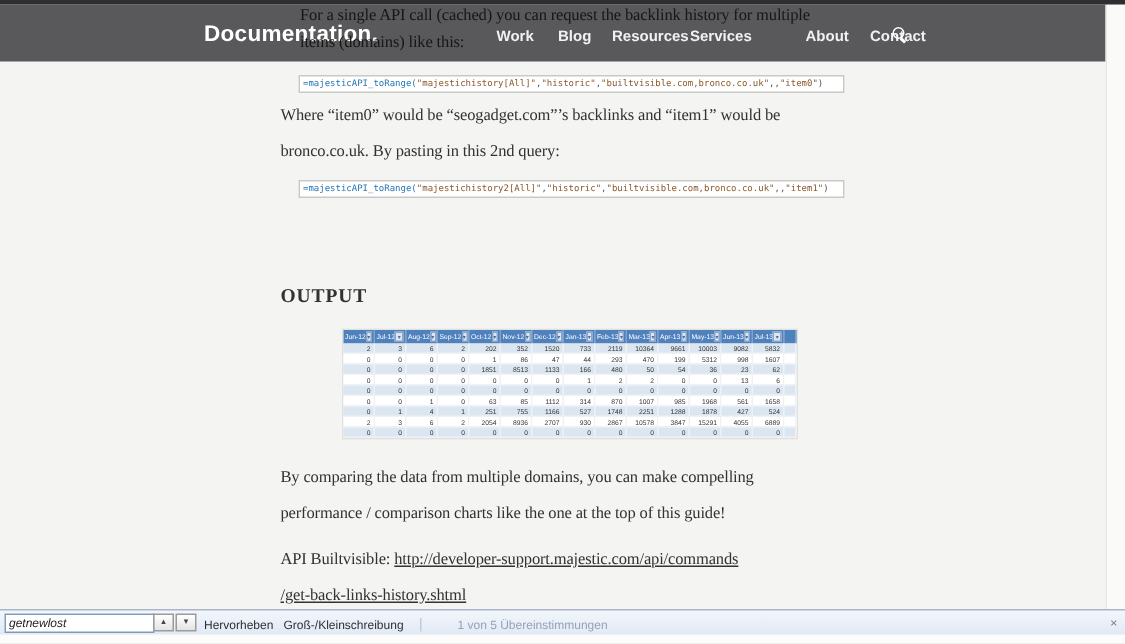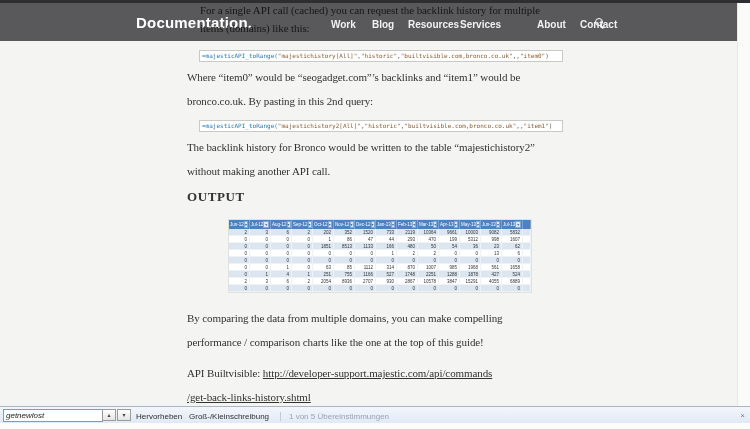--- a/index.html
+++ b/index.html
@@ -49,21 +49,21 @@
   
   .scrolltrack{position:absolute;right:0;top:3px;width:12px;height:403px;background:#fafaf8;border-left:1px solid #e7e7e4;z-index:4;}
 
   
   .findbar{position:absolute;left:0;top:406px;width:750px;height:17px;background:linear-gradient(#f3f7fc,#dfe8f5);border-top:1px solid #a9b6c9;z-index:7;}
   .find-input{position:absolute;left:3px;top:2px;width:94px;height:11px;border:1px solid #7f9db9;background:#ffffff;font-size:8px;font-family:"Liberation Sans", sans-serif;padding:0 2px;color:#222;font-style:italic;}
   .find-btn{position:absolute;top:2px;width:14px;height:12px;background:linear-gradient(#ffffff,#e4e4e4);border:1px solid #9b9b9b;font-size:6px;line-height:10px;text-align:center;color:#444;cursor:pointer;box-sizing:border-box;}
   .find-prev{left:102px;} .find-next{left:117px;}
   .find-label{position:absolute;top:5px;font-size:8px;color:#2f2f2f;cursor:pointer;white-space:nowrap;}
   .lbl-highlight{left:136px;} .lbl-case{left:189px;}
-  .find-status{position:absolute;left:280px;top:5px;font-size:8px;color:#97a2b4;border-left:1px solid #c2cbd8;padding-left:8px;white-space:nowrap;}
+  .find-status{position:absolute;left:280px;top:5px;font-size:8px;color:#97a2b4;border-left:1px solid #c2cbd8;padding-left:24px;white-space:nowrap;}
   .find-close{position:absolute;right:4px;top:5px;width:7px;height:7px;font-size:8px;line-height:7px;color:#777;text-align:center;cursor:pointer;}
 
   .bottomstrip{position:absolute;left:0;top:423px;width:750px;height:6px;background:#fcfcfb;z-index:7;}
 </style>
 </head>
 <body>
 
 <div id="screen">
 
   <div class="topline"></div>
@@ -87,22 +87,20 @@
   <div class="para serif intro">For a single API call (cached) you can request the backlink history for multiple
 items (domains) like this:</div>
 
   <div class="codebox code1"><span class="c-fn">=majesticAPI_toRange(</span><span class="c-str">"majestichistory[All]"</span><span class="c-pun">,</span><span class="c-str">"historic"</span><span class="c-pun">,</span><span class="c-str">"builtvisible.com,bronco.co.uk"</span><span class="c-pun">,,</span><span class="c-str">"item0"</span><span class="c-pun">)</span></div>
 
   <div class="para serif para1">Where “item0” would be “seogadget.com”’s backlinks and “item1” would be
 bronco.co.uk. By pasting in this 2nd query:</div>
 
   <div class="codebox code2"><span class="c-fn">=majesticAPI_toRange(</span><span class="c-str">"majestichistory2[All]"</span><span class="c-pun">,</span><span class="c-str">"historic"</span><span class="c-pun">,</span><span class="c-str">"builtvisible.com,bronco.co.uk"</span><span class="c-pun">,,</span><span class="c-str">"item1"</span><span class="c-pun">)</span></div>
 
-  <div class="para serif para2">The backlink history for Bronco would be written to the table “majestichistory2”
-without making another API call.</div>
 
   <div class="output-h serif">OUTPUT</div>
 
   <div class="xtable">
     <div class="thead">
         <div class="th">
           <span>Jun-12</span>
           <span class="filter-btn">▾</span>
         </div>
         <div class="th">

